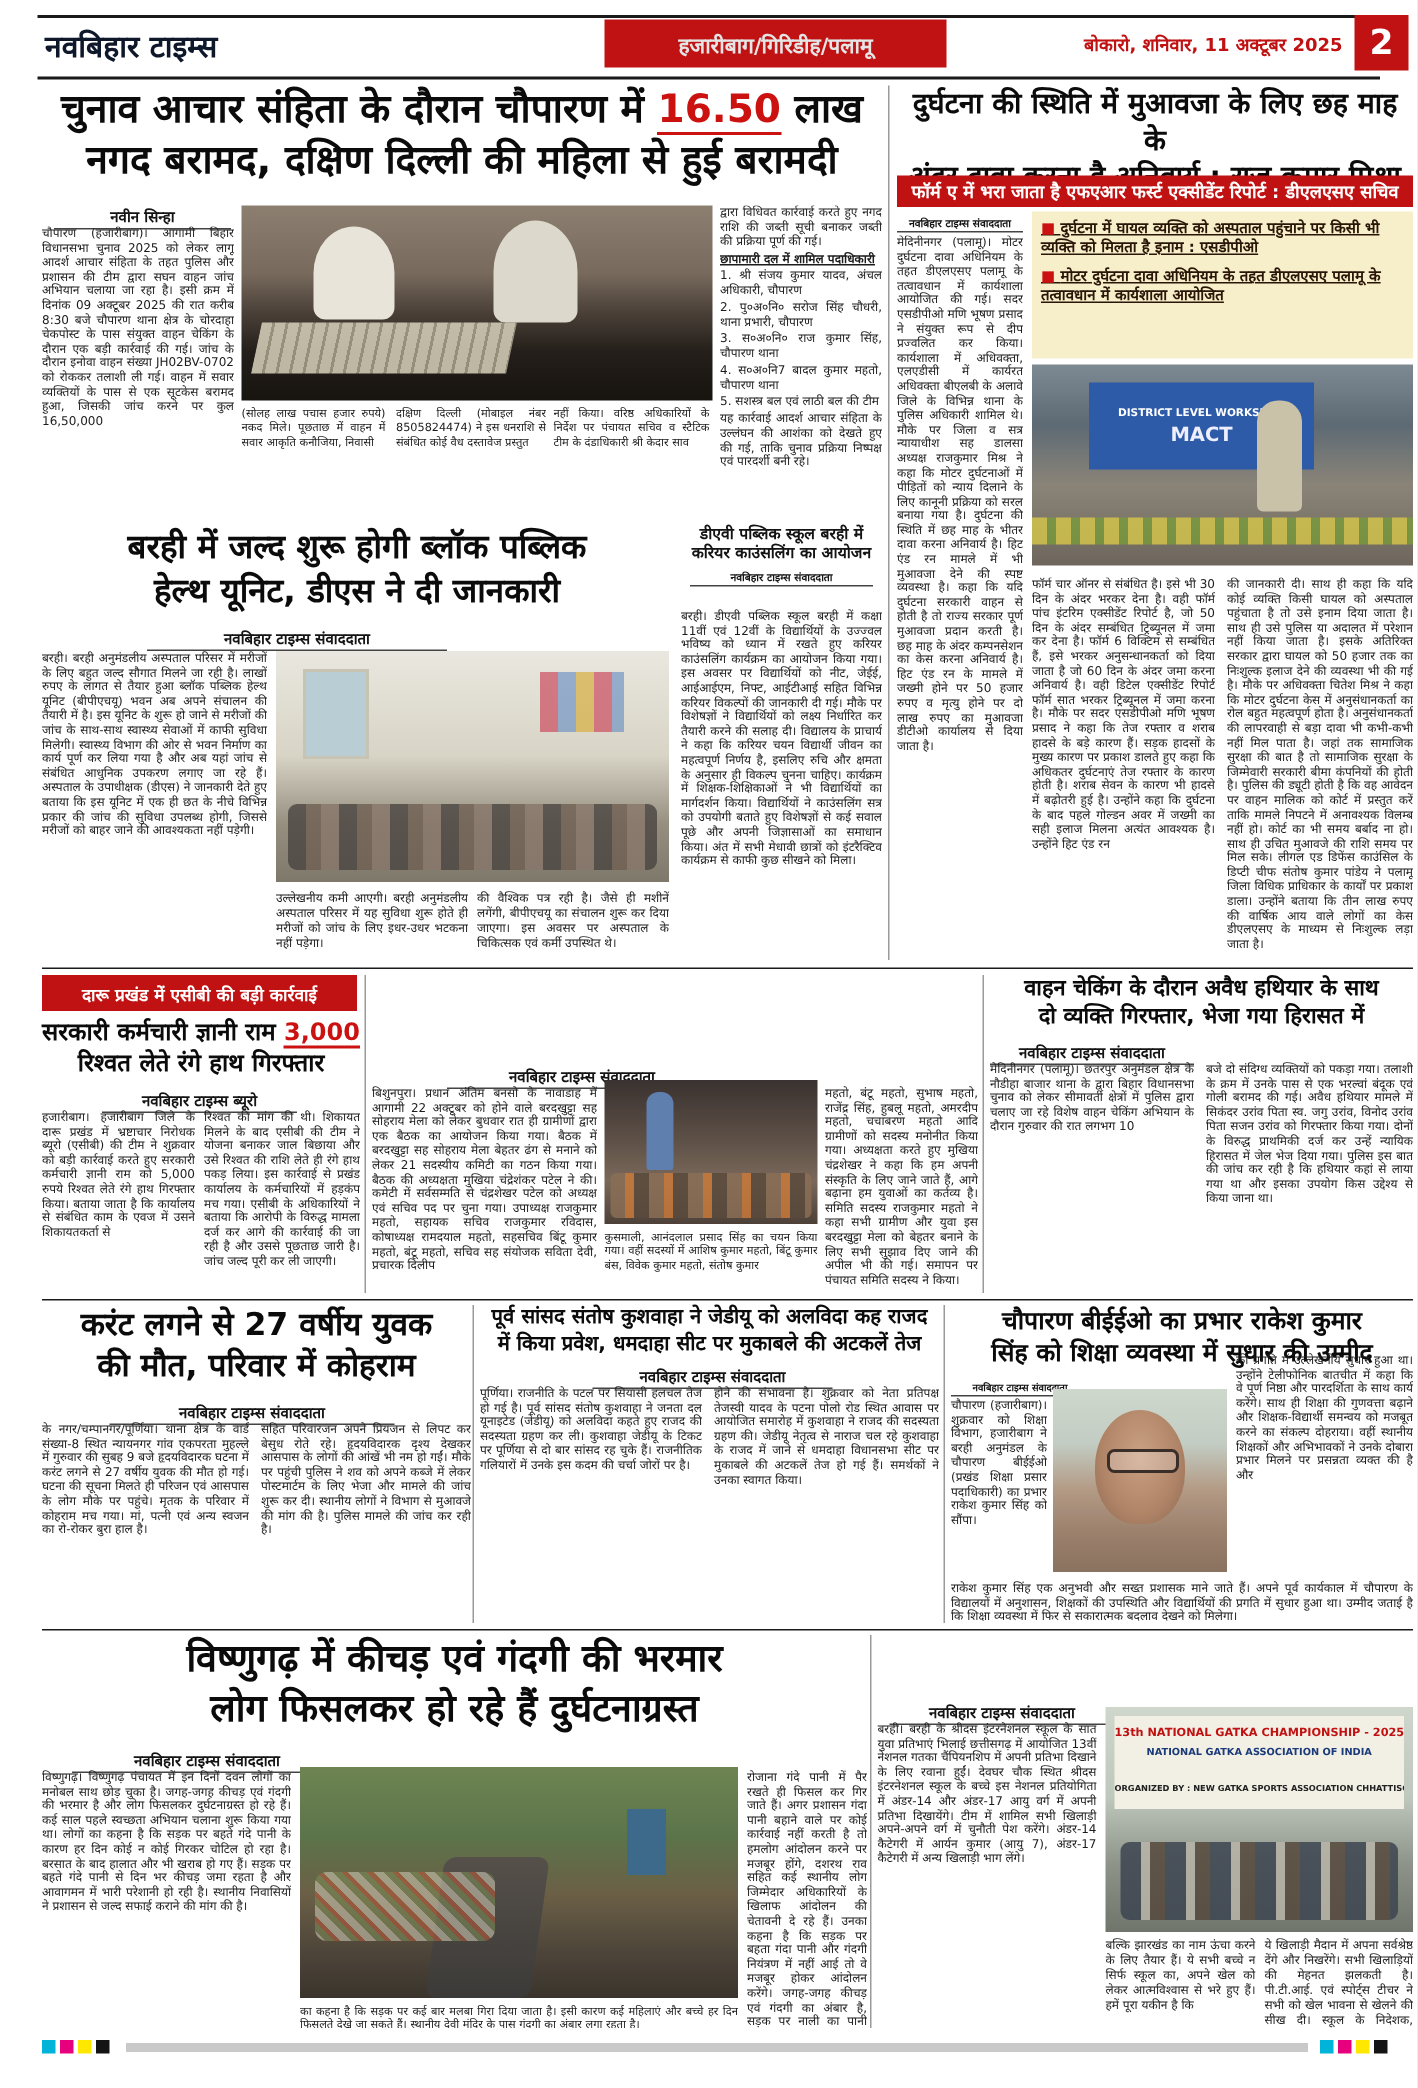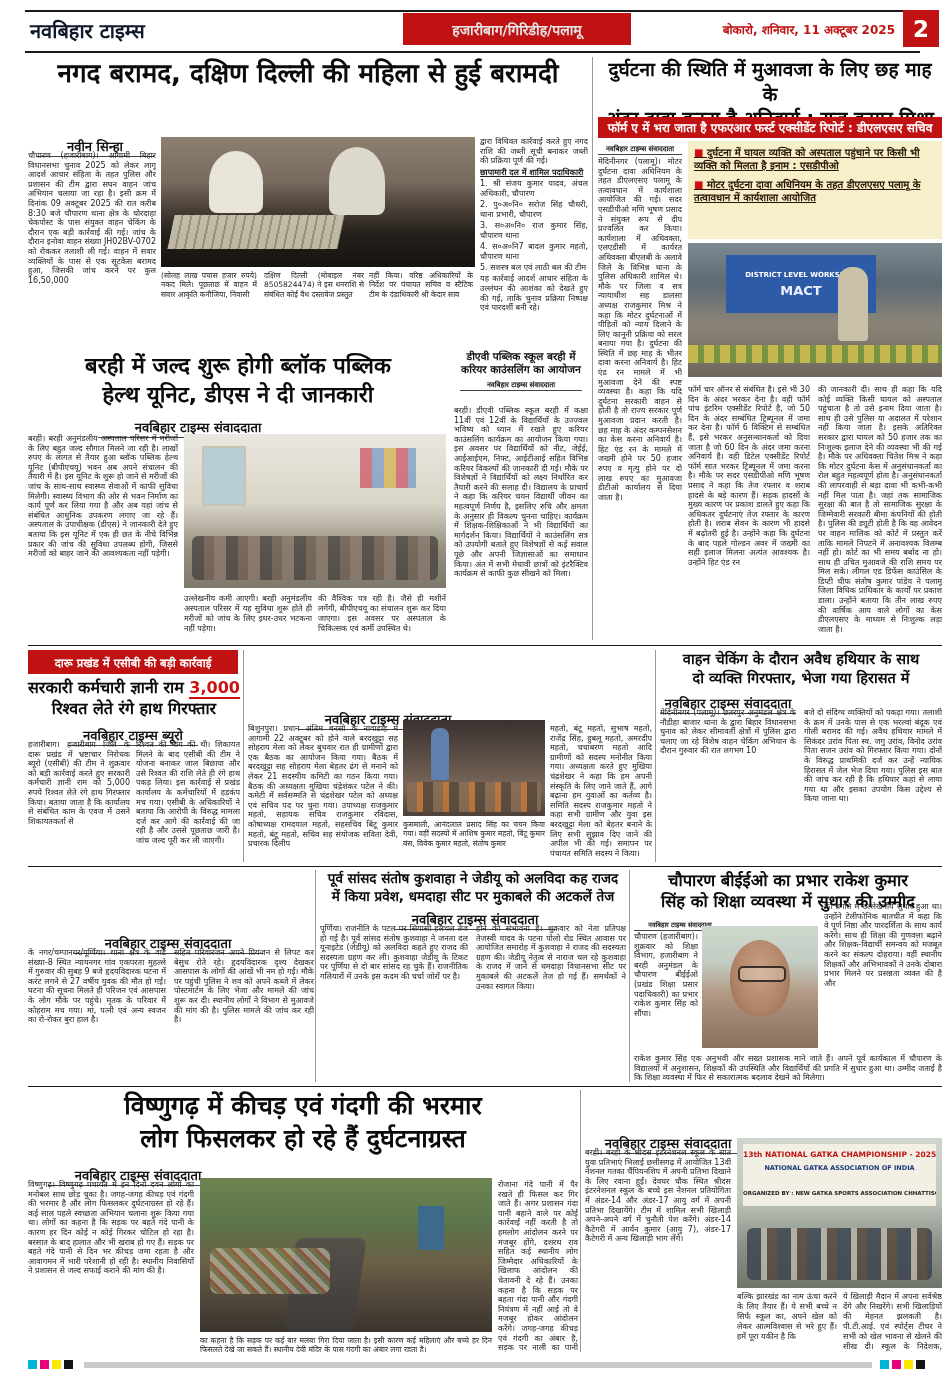--- a/index.html
+++ b/index.html
@@ -9,21 +9,21 @@
   .rule-h{position:absolute;background:#1a1a1a;}
   .rule-v{position:absolute;background:#9a9a9a;width:1px;}
   .nameplate{font-weight:bold;color:#0f172a;font-size:20px;letter-spacing:0;}
   .ed-box{background:#c01212;display:flex;align-items:center;justify-content:center;}
   .ed-box span{color:#e5e5e5;font-weight:bold;font-size:14px;}
   .dateline{color:#c01212;font-weight:bold;font-size:12px;text-align:right;}
   .pg-box{background:#c01212;display:flex;align-items:center;justify-content:center;}
   .pg-box span{color:#fff;font-weight:bold;font-size:23px;}
   .hl{font-weight:bold;text-align:center;line-height:1.3;color:#0b0b0b;}
   .hl .amt{color:#cc1111;border-bottom:2px solid #cc1111;}
-  .byline{font-weight:bold;text-align:center;font-size:13px;border-bottom:1px solid #444;
+  .byline{font-weight:bold;text-align:center;font-size:10px;border-bottom:1px solid #444;
           padding-bottom:1px;white-space:nowrap;overflow:hidden;}
   .bcol{position:absolute;font-size:8px;line-height:1.2;text-align:justify;overflow:hidden;color:#1c1c1c;}
   .cap{position:absolute;font-size:7.5px;line-height:1.25;text-align:justify;overflow:hidden;color:#1c1c1c;}
   .strap{background:#c01212;display:flex;align-items:center;justify-content:center;text-align:right;}
   .strap span{color:#fff;font-weight:bold;font-size:12px;white-space:nowrap;}
   .kicker{background:#c01212;display:flex;align-items:center;justify-content:center;}
   .kicker span{color:#fff;font-weight:bold;font-size:11.5px;white-space:nowrap;}
   .ybox{background:#f7efc9;padding:5px 6px;overflow:hidden;}
   .ybox p{margin:0 0 6px 0;font-size:10px;font-weight:bold;line-height:1.3;color:#2a1608;text-decoration:underline;}
   .ybox p::before{content:"■ ";color:#cc1111;text-decoration:none;}
@@ -46,20 +46,21 @@
     <span>हजारीबाग/गिरिडीह/पलामू</span>
   </div>
   <div class="abs dateline" style="left:650px;top:21px;width:245px;">बोकारो, शनिवार, 11 अक्टूबर 2025</div>
   <div class="abs pg-box" style="left:903px;top:10px;width:36px;height:37px;">
     <span>2</span>
   </div>
   <div class="rule-h" style="left:25px;top:51px;width:895px;height:2px;"></div>
 
   <div class="abs" style="left:28px;top:57px;width:560px;height:288px;">
     <div class="hl" style="font-size:26px;">
+      <div><span>चुनाव आचार संहिता के दौरान चौपारण में </span><span class="amt">16.50</span><span> लाख</span></div>
       <div>नगद बरामद, दक्षिण दिल्ली की महिला से हुई बरामदी</div>
     </div>
     <div class="abs byline" style="left:8px;top:80px;width:118px;">नवीन सिन्हा</div>
     <div class="bcol" style="left:0;top:94px;width:128px;height:192px;">चौपारण (हजारीबाग)। आगामी बिहार विधानसभा चुनाव 2025 को लेकर लागू आदर्श आचार संहिता के तहत पुलिस और प्रशासन की टीम द्वारा सघन वाहन जांच अभियान चलाया जा रहा है। इसी क्रम में दिनांक 09 अक्टूबर 2025 की रात करीब 8:30 बजे चौपारण थाना क्षेत्र के चोरदाहा चेकपोस्ट के पास संयुक्त वाहन चेकिंग के दौरान एक बड़ी कार्रवाई की गई। जांच के दौरान इनोवा वाहन संख्या JH02BV-0702 को रोककर तलाशी ली गई। वाहन में सवार व्यक्तियों के पास से एक सूटकेस बरामद हुआ, जिसकी जांच करने पर कुल 16,50,000</div>
     <div class="ph" style="left:133px;top:80px;width:314px;height:130px;background:linear-gradient(180deg,#8d7f70 0%,#77695c 35%,#4a4038 55%,#241f1a 75%,#17130f 100%);">
       <div class="abs" style="left:10px;top:78px;width:170px;height:34px;background:repeating-linear-gradient(90deg,#d9d3bd 0 7px,#a8a28c 7px 9px);opacity:.85;transform:skewX(-12deg);"></div>
       <div class="abs" style="left:48px;top:14px;width:54px;height:62px;border-radius:50% 50% 8px 8px;background:#e8e4da;"></div>
       <div class="abs" style="left:168px;top:10px;width:56px;height:68px;border-radius:50% 50% 8px 8px;background:#ddd8cc;"></div>
     </div>
     <div class="cap" style="left:133px;top:214px;width:96px;height:70px;">(सोलह लाख पचास हजार रुपये) नकद मिले। पूछताछ में वाहन में सवार आकृति कनौजिया, निवासी</div>
@@ -161,20 +162,24 @@
       <div>दो व्यक्ति गिरफ्तार, भेजा गया हिरासत में</div>
     </div>
     <div class="abs byline" style="left:0;top:44px;width:136px;">नवबिहार टाइम्स संवाददाता</div>
     <div class="bcol" style="left:0;top:58px;width:136px;height:154px;">मेदिनीनगर (पलामू)। छतरपुर अनुमंडल क्षेत्र के नौडीहा बाजार थाना के द्वारा बिहार विधानसभा चुनाव को लेकर सीमावर्ती क्षेत्रों में पुलिस द्वारा चलाए जा रहे विशेष वाहन चेकिंग अभियान के दौरान गुरुवार की रात लगभग 10</div>
     <div class="bcol" style="left:144px;top:58px;width:138px;height:154px;">बजे दो संदिग्ध व्यक्तियों को पकड़ा गया। तलाशी के क्रम में उनके पास से एक भरल्वां बंदूक एवं गोली बरामद की गई। अवैध हथियार मामले में सिकंदर उरांव पिता स्व. जगु उरांव, विनोद उरांव पिता सजन उरांव को गिरफ्तार किया गया। दोनों के विरुद्ध प्राथमिकी दर्ज कर उन्हें न्यायिक हिरासत में जेल भेज दिया गया। पुलिस इस बात की जांच कर रही है कि हथियार कहां से लाया गया था और इसका उपयोग किस उद्देश्य से किया जाना था।</div>
   </div>
 
   <div class="rule-h" style="left:28px;top:866px;width:914px;height:1px;"></div>
 
   <div class="abs" style="left:28px;top:870px;width:286px;height:214px;">
+    <div class="hl" style="font-size:21px;">
+      <div>करंट लगने से 27 वर्षीय युवक</div>
+      <div>की मौत, परिवार में कोहराम</div>
+    </div>
     <div class="abs byline" style="left:45px;top:64px;width:190px;">नवबिहार टाइम्स संवाददाता</div>
     <div class="bcol" style="left:0;top:78px;width:138px;height:134px;">के नगर/चम्पानगर/पूर्णिया। थाना क्षेत्र के वार्ड संख्या-8 स्थित न्यायनगर गांव एकपरता मुहल्ले में गुरुवार की सुबह 9 बजे हृदयविदारक घटना में करंट लगने से 27 वर्षीय युवक की मौत हो गई। घटना की सूचना मिलते ही परिजन एवं आसपास के लोग मौके पर पहुंचे। मृतक के परिवार में कोहराम मच गया। मां, पत्नी एवं अन्य स्वजन का रो-रोकर बुरा हाल है।</div>
     <div class="bcol" style="left:146px;top:78px;width:140px;height:134px;">सहित परिवारजन अपने प्रियजन से लिपट कर बेसुध रोते रहे। हृदयविदारक दृश्य देखकर आसपास के लोगों की आंखें भी नम हो गईं। मौके पर पहुंची पुलिस ने शव को अपने कब्जे में लेकर पोस्टमार्टम के लिए भेजा और मामले की जांच शुरू कर दी। स्थानीय लोगों ने विभाग से मुआवजे की मांग की है। पुलिस मामले की जांच कर रही है।</div>
   </div>
 
   <div class="abs" style="left:320px;top:870px;width:306px;height:214px;">
     <div class="hl" style="font-size:13.5px;">
       <div>पूर्व सांसद संतोष कुशवाहा ने जेडीयू को अलविदा कह राजद</div>
       <div>में किया प्रवेश, धमदाहा सीट पर मुकाबले की अटकलें तेज</div>
     </div>

